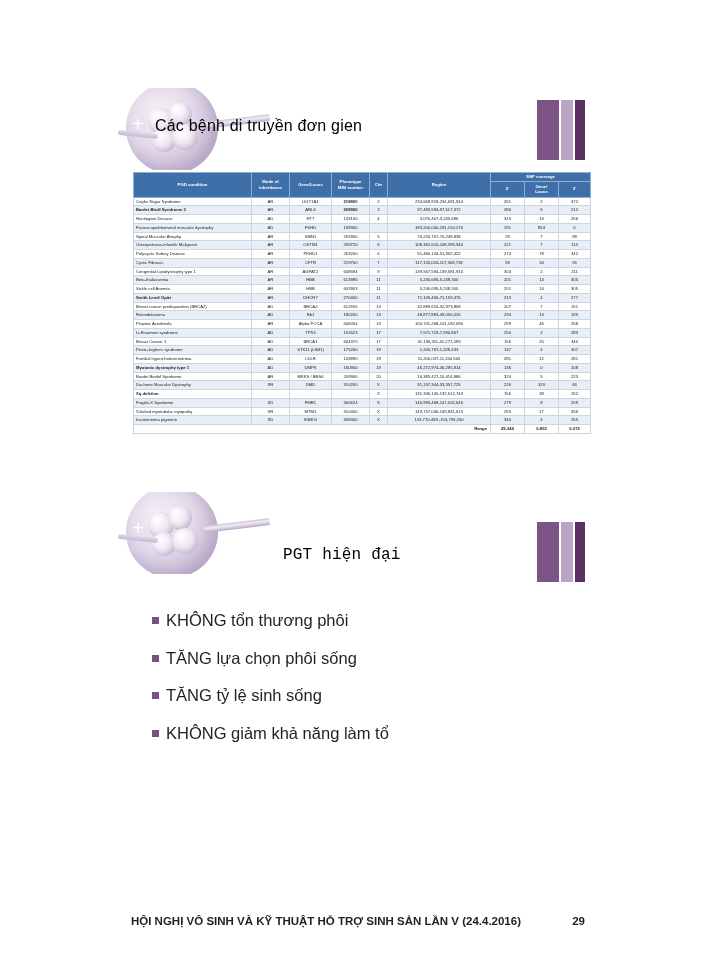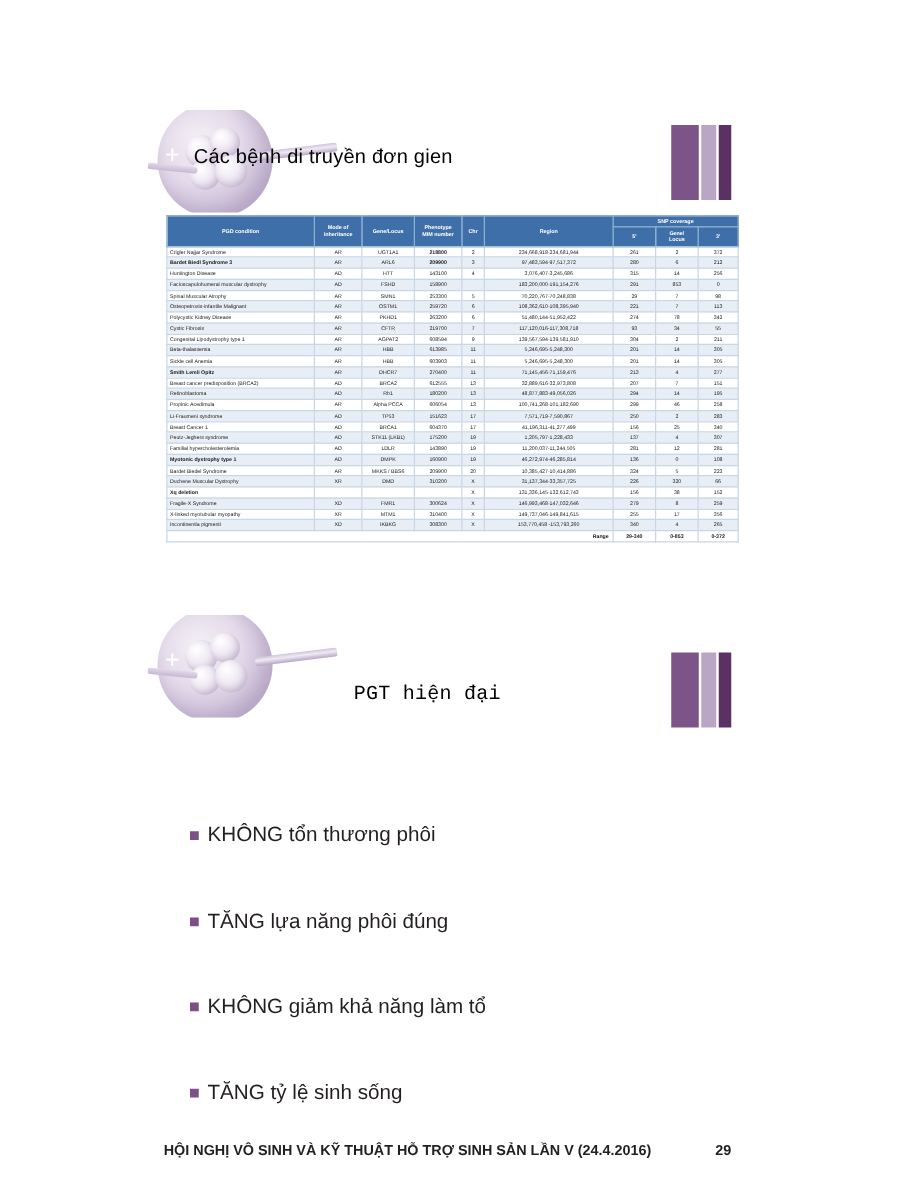--- a/index.html
+++ b/index.html
@@ -173,21 +173,20 @@
   .bullets {
     position: absolute;
     left: 152px;
     top: 140px;
     width: 430px;
   }
   .bullet-row {
     display: flex;
     align-items: flex-start;
     margin-bottom: 17px;
-    margin-top: 48px;
   }
   .bullet-square {
     width: 7px;
     height: 7px;
     background: #7c4f87;
     margin-top: 7px;
     margin-right: 7px;
     flex: 0 0 auto;
   }
   .bullet-text {
@@ -597,30 +596,30 @@
       <div class="b3"></div>
   </div>
 
   <div class="bullets" id="bullet-list">
       <div class="bullet-row">
         <div class="bullet-square"></div>
         <div class="bullet-text">KHÔNG tổn thương phôi</div>
       </div>
       <div class="bullet-row">
         <div class="bullet-square"></div>
-        <div class="bullet-text">TĂNG lựa năng phôi đúng</div>
+        <div class="bullet-text">TĂNG lựa chọn phôi sống</div>
+      </div>
+      <div class="bullet-row">
+        <div class="bullet-square"></div>
+        <div class="bullet-text">TĂNG tỷ lệ sinh sống</div>
       </div>
       <div class="bullet-row">
         <div class="bullet-square"></div>
         <div class="bullet-text">KHÔNG giảm khả năng làm tổ</div>
       </div>
-      <div class="bullet-row">
-        <div class="bullet-square"></div>
-        <div class="bullet-text">TĂNG tỷ lệ sinh sống</div>
-      </div>
     </div>
 
 </div>
 
 <div class="footer">
   <span class="ftxt">HỘI NGHỊ VÔ SINH VÀ KỸ THUẬT HỖ TRỢ SINH SẢN LẦN V (24.4.2016)</span>
   <span class="fnum">29</span>
 </div>
 
 </body></html>

